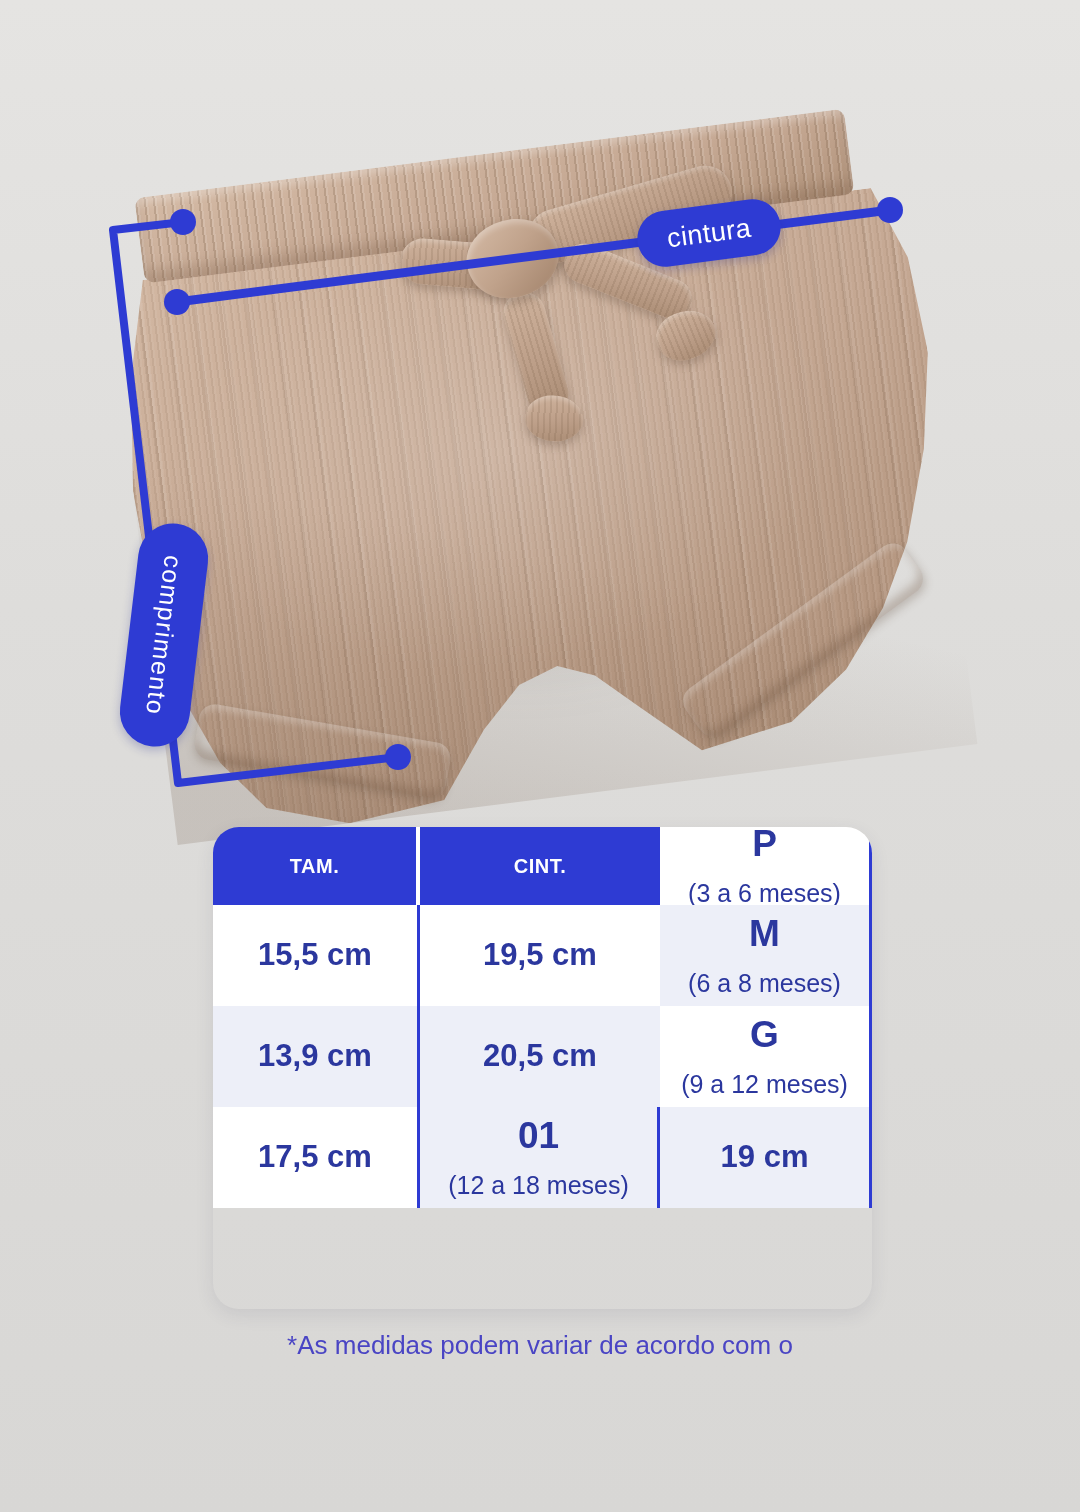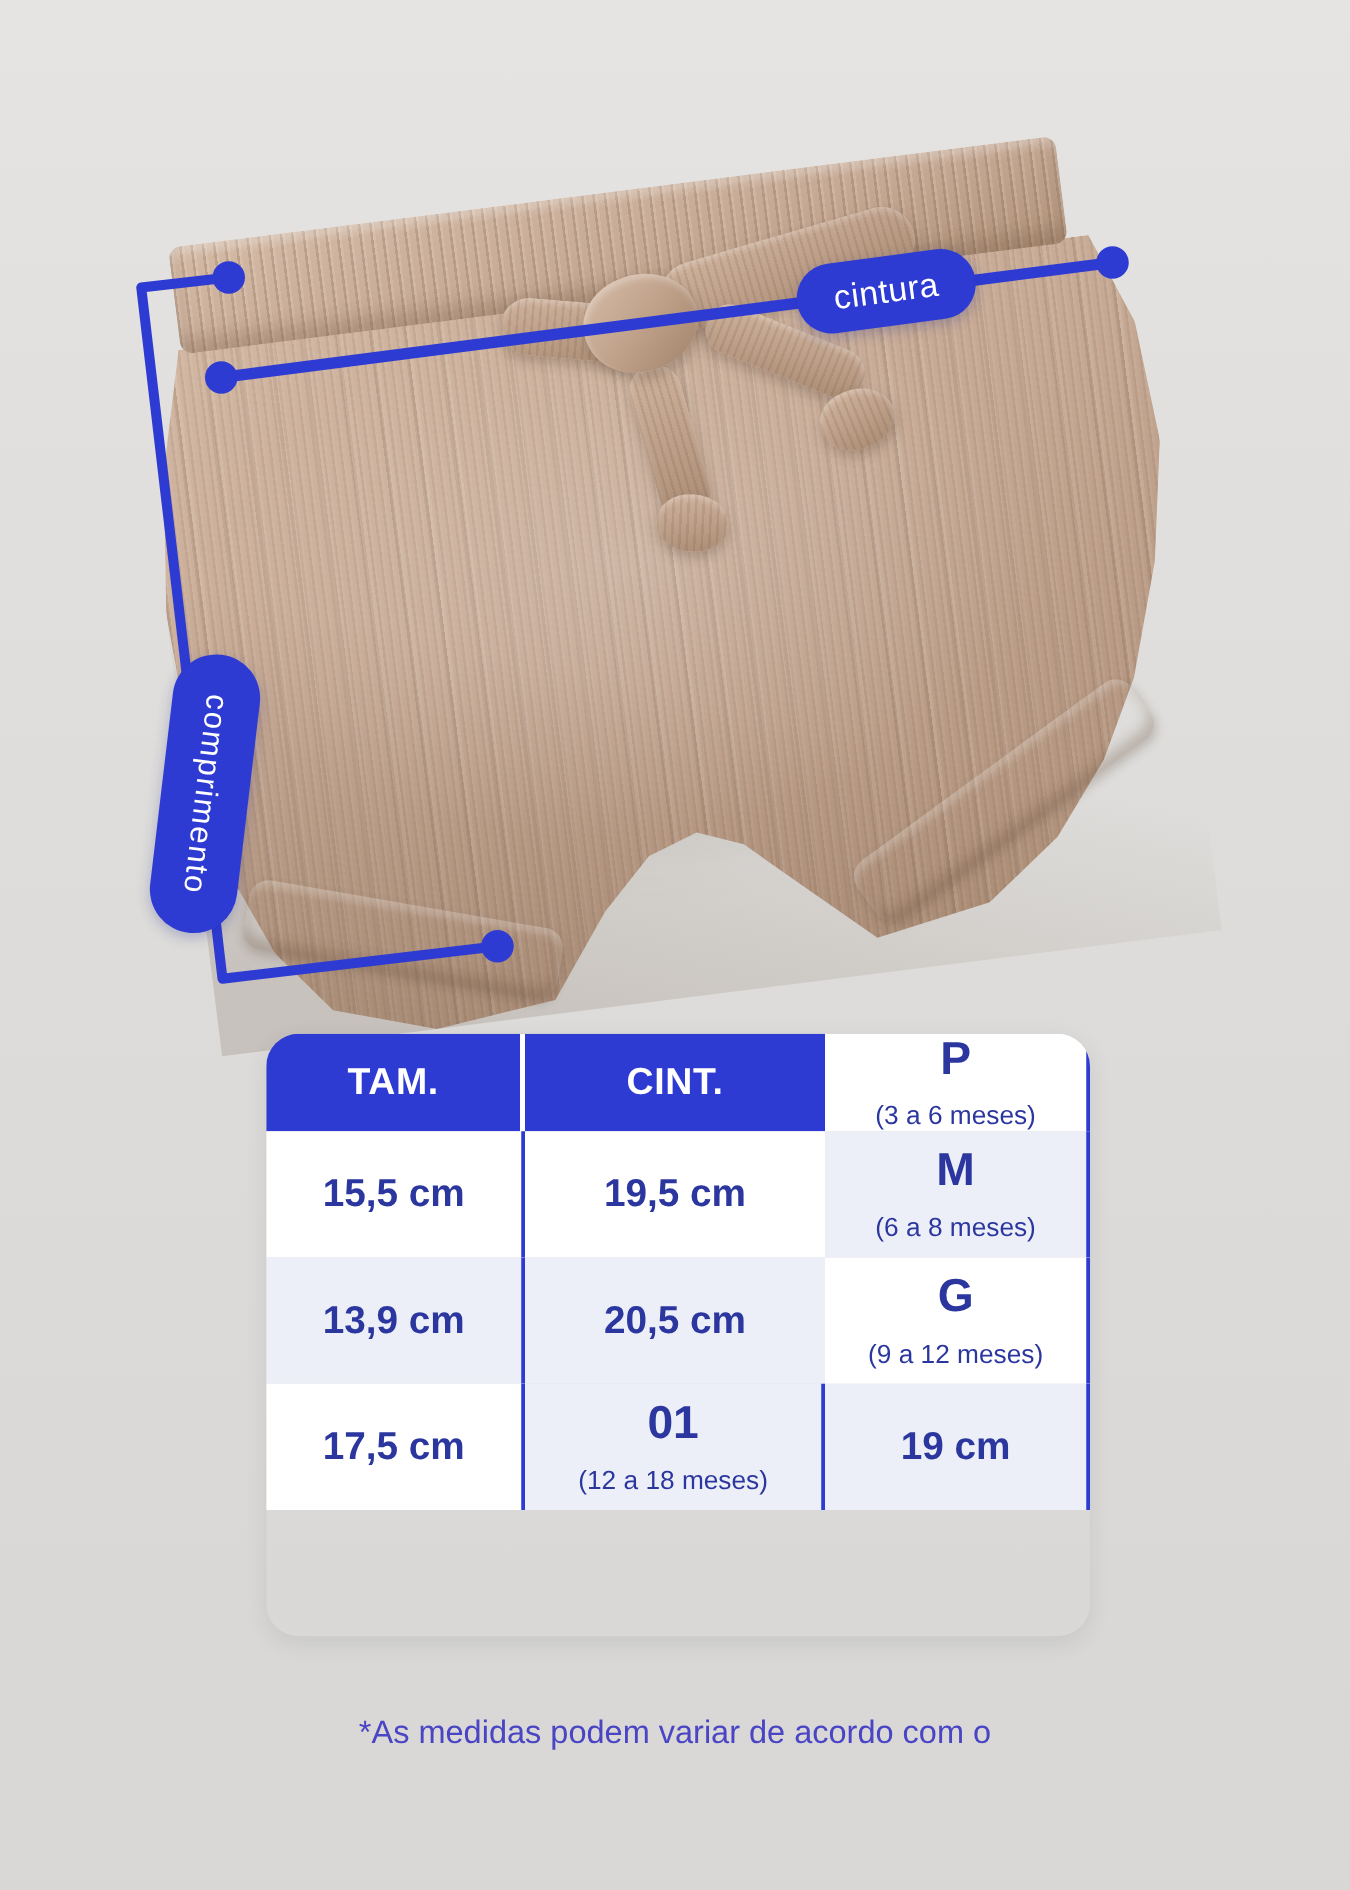--- a/index.html
+++ b/index.html
@@ -90,36 +90,36 @@
   
   .size-table{
     position:absolute;left:213px;top:827px;width:659px;height:482px;
     border-radius:26px;overflow:hidden;
     display:grid;grid-template-columns:207px 240px 212px;
     grid-template-rows:78px 101px 101px 101px 101px;
     box-shadow:0 6px 18px rgba(60,60,90,.10);
   }
   .th{
     background:var(--accent);color:#fff;display:flex;align-items:center;justify-content:center;
-    font-weight:bold;font-size:30px;letter-spacing:.5px;
+    font-weight:bold;font-size:20px;letter-spacing:.5px;
   }
   .th.c1,.th.c2{border-right:4px solid #ffffff;}
   .td{
     background:#ffffff;color:var(--navy);display:flex;flex-direction:column;
     align-items:center;justify-content:center;line-height:1.05;
   }
   .td.c1,.td.c2{border-right:3px solid var(--accent);}
   .td.alt{background:var(--alt-row);}
   .size-big{font-size:37px;font-weight:600;}
-  .size-age{font-size:21px;margin-top:16px;}
+  .size-age{font-size:25px;margin-top:16px;}
   .cell-value{font-size:31px;font-weight:700;}
 
   
   .note{
-    position:absolute;left:0;top:1368px;width:1080px;text-align:center;
+    position:absolute;left:0;top:1328px;width:1080px;text-align:center;
     color:var(--note);font-size:26px;line-height:1.32;
   }
 </style>
 </head>
 <body>
 
 <div class="page">
 
   <div class="photo">
     <div class="garment-shadow"></div>

